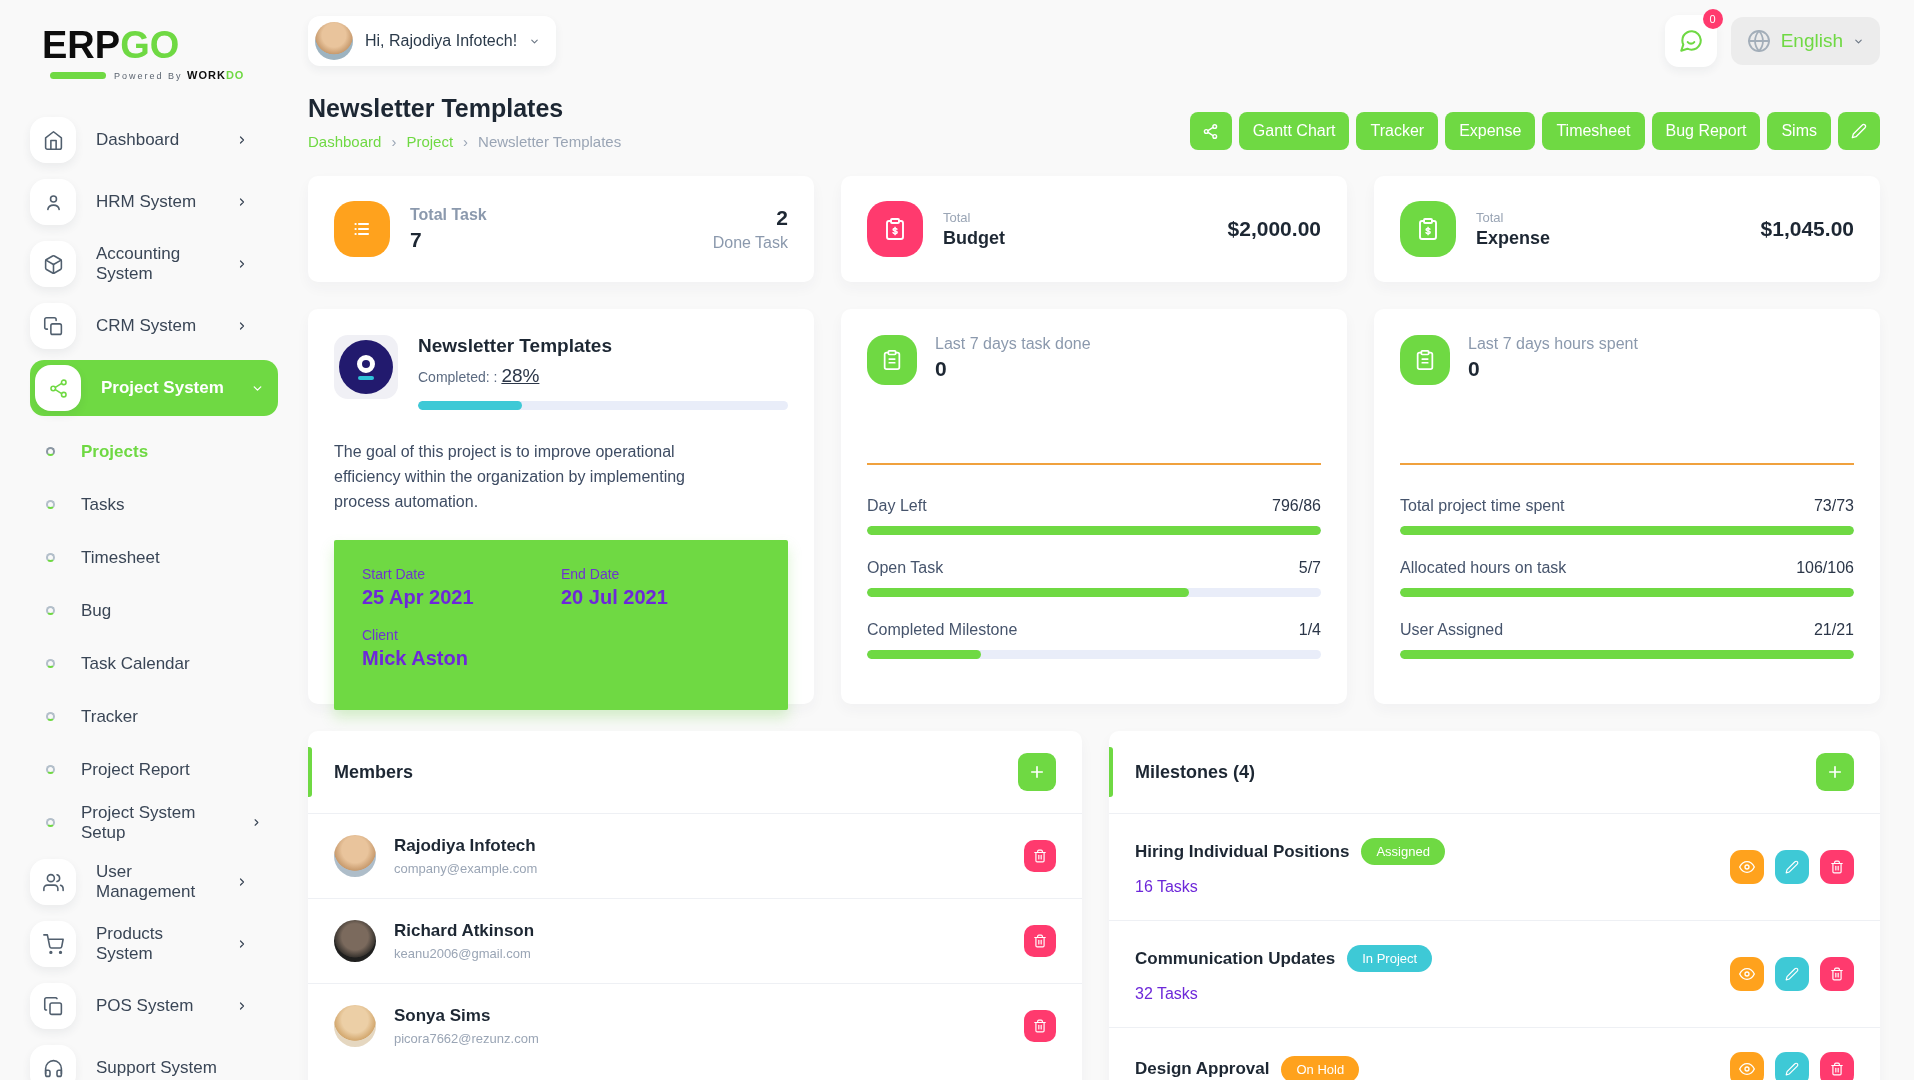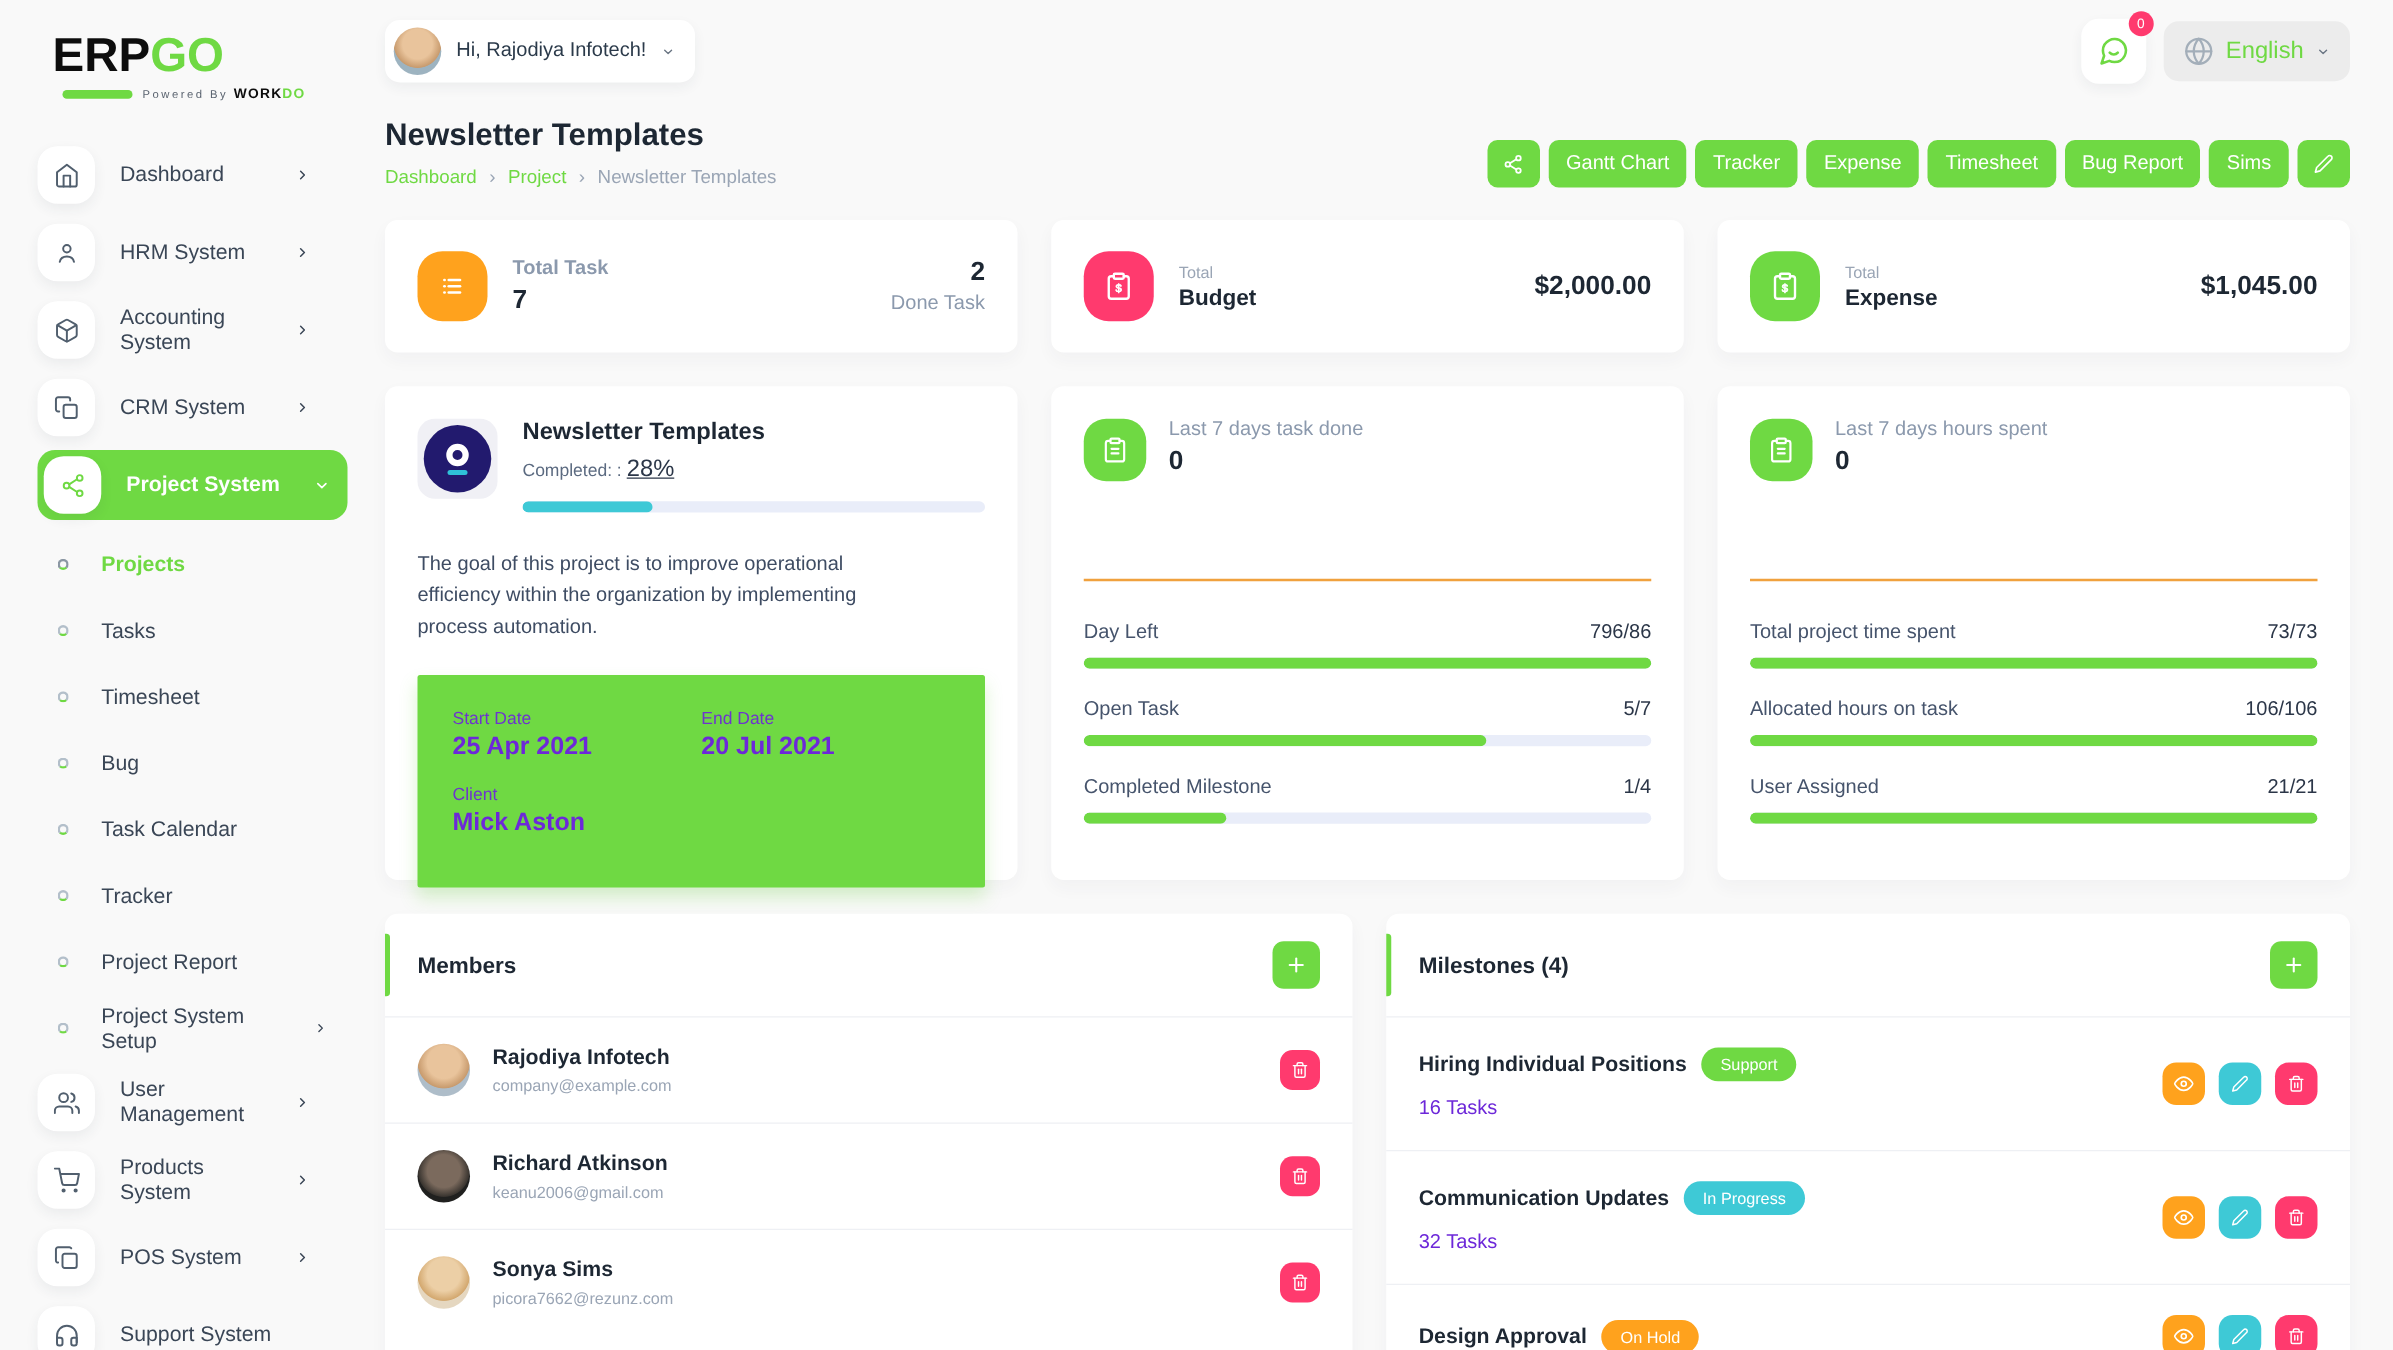--- a/index.html
+++ b/index.html
@@ -657,21 +657,21 @@
               <line x1="5" y1="12" x2="19" y2="12"></line>
             </svg>
           </button>
       </div>
       <div class="divider"></div>
 
       <div class="ms-row">
         <div class="ms-left">
           <div class="ms-title-line">
             <span class="ms-name">Hiring Individual Positions</span>
-            <span class="badge" style="background: rgb(111, 217, 67);">Support</span>
+            <span class="badge" style="background: rgb(111, 217, 67);">Assigned</span>
           </div>
           <div class="ms-tasks">16 Tasks</div>
         </div>
         <div class="ms-actions">
           <button class="act-btn act-view">
               <svg width="16" height="16" viewBox="0 0 24 24" fill="none" stroke="currentColor" stroke-width="2" stroke-linecap="round" stroke-linejoin="round">
                 <path d="M1 12s4-8 11-8 11 8 11 8-4 8-11 8-11-8-11-8z"></path>
                 <circle cx="12" cy="12" r="3"></circle>
               </svg>
             </button>
@@ -688,21 +688,21 @@
                 <line x1="14" y1="11" x2="14" y2="17"></line>
               </svg>
             </button>
         </div>
       </div>
 
       <div class="ms-row">
         <div class="ms-left">
           <div class="ms-title-line">
             <span class="ms-name">Communication Updates</span>
-            <span class="badge" style="background: rgb(62, 201, 214);">In Progress</span>
+            <span class="badge" style="background: rgb(62, 201, 214);">In Project</span>
           </div>
           <div class="ms-tasks">32 Tasks</div>
         </div>
         <div class="ms-actions">
           <button class="act-btn act-view">
               <svg width="16" height="16" viewBox="0 0 24 24" fill="none" stroke="currentColor" stroke-width="2" stroke-linecap="round" stroke-linejoin="round">
                 <path d="M1 12s4-8 11-8 11 8 11 8-4 8-11 8-11-8-11-8z"></path>
                 <circle cx="12" cy="12" r="3"></circle>
               </svg>
             </button>

